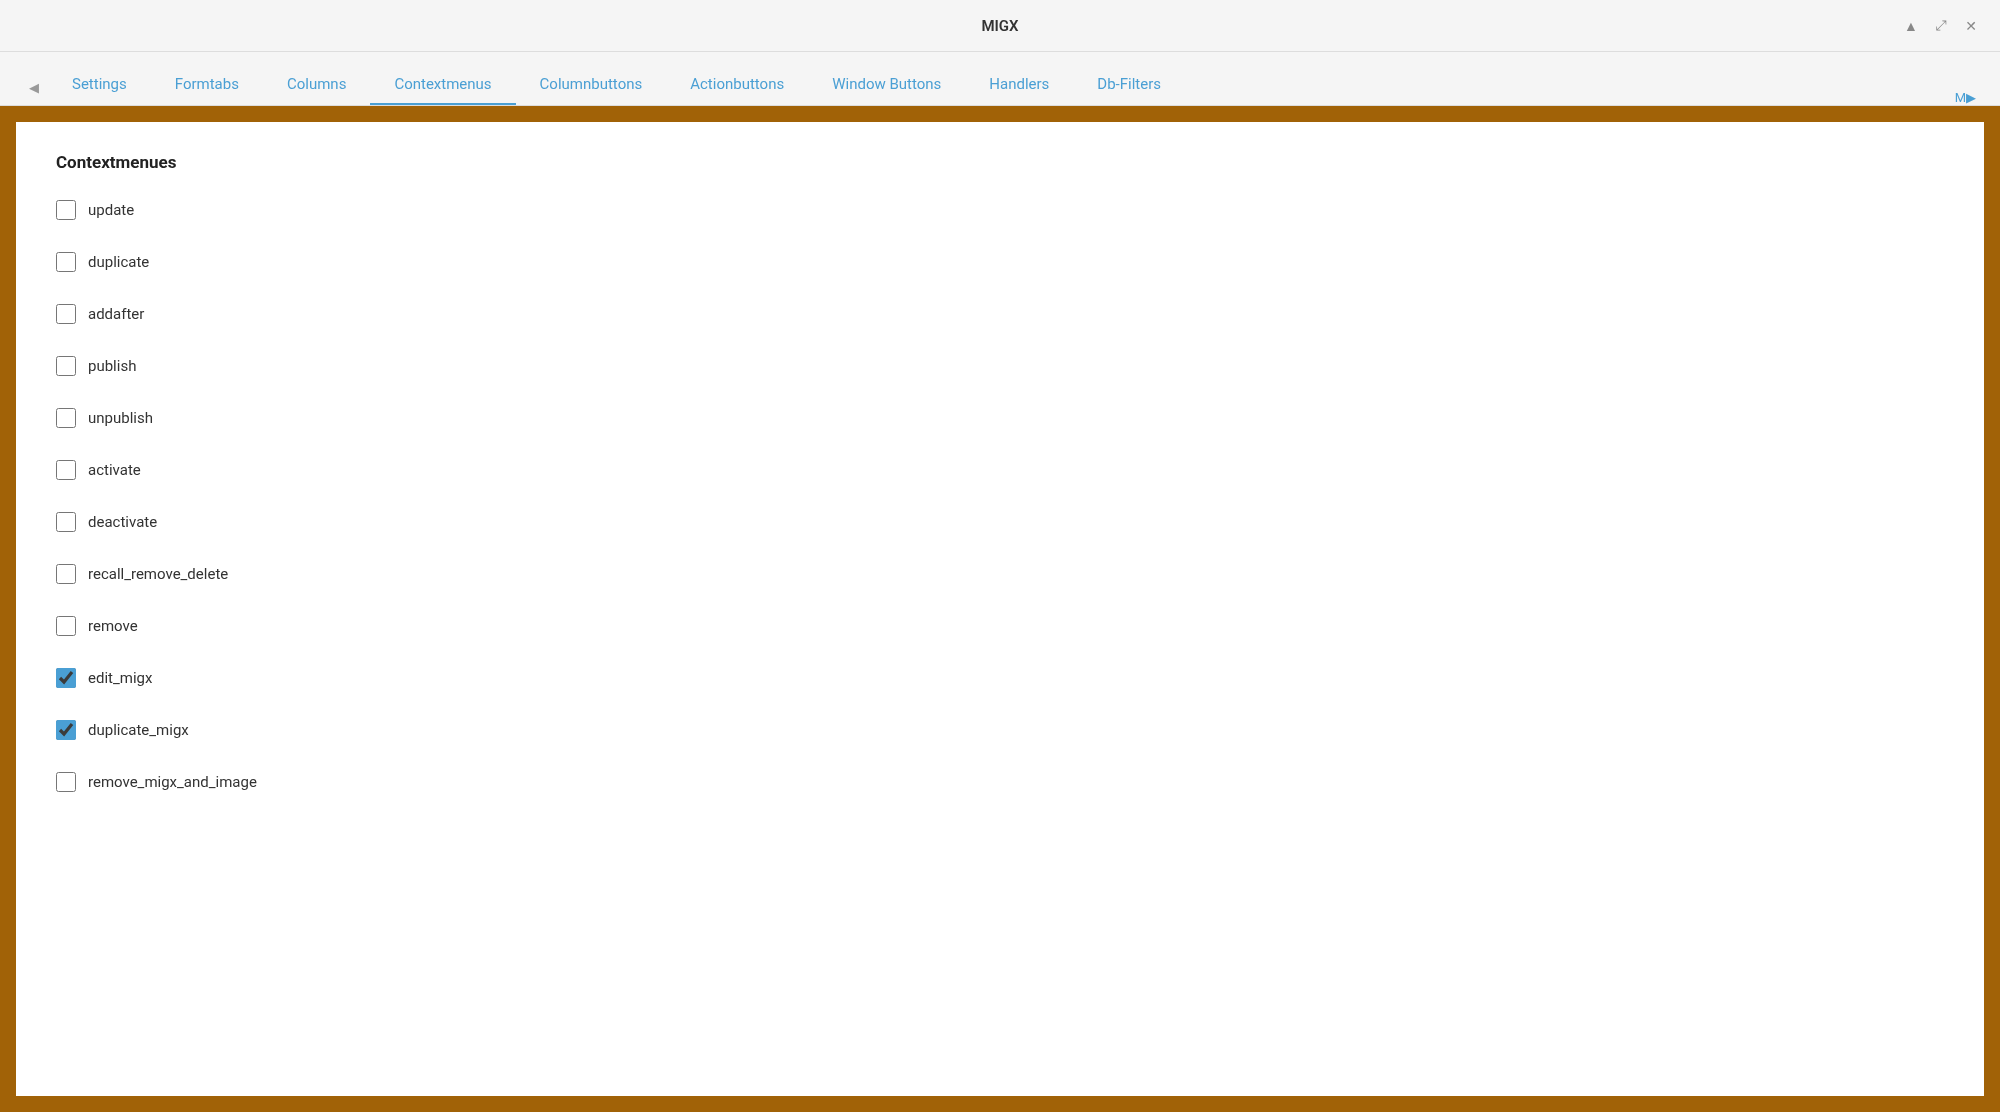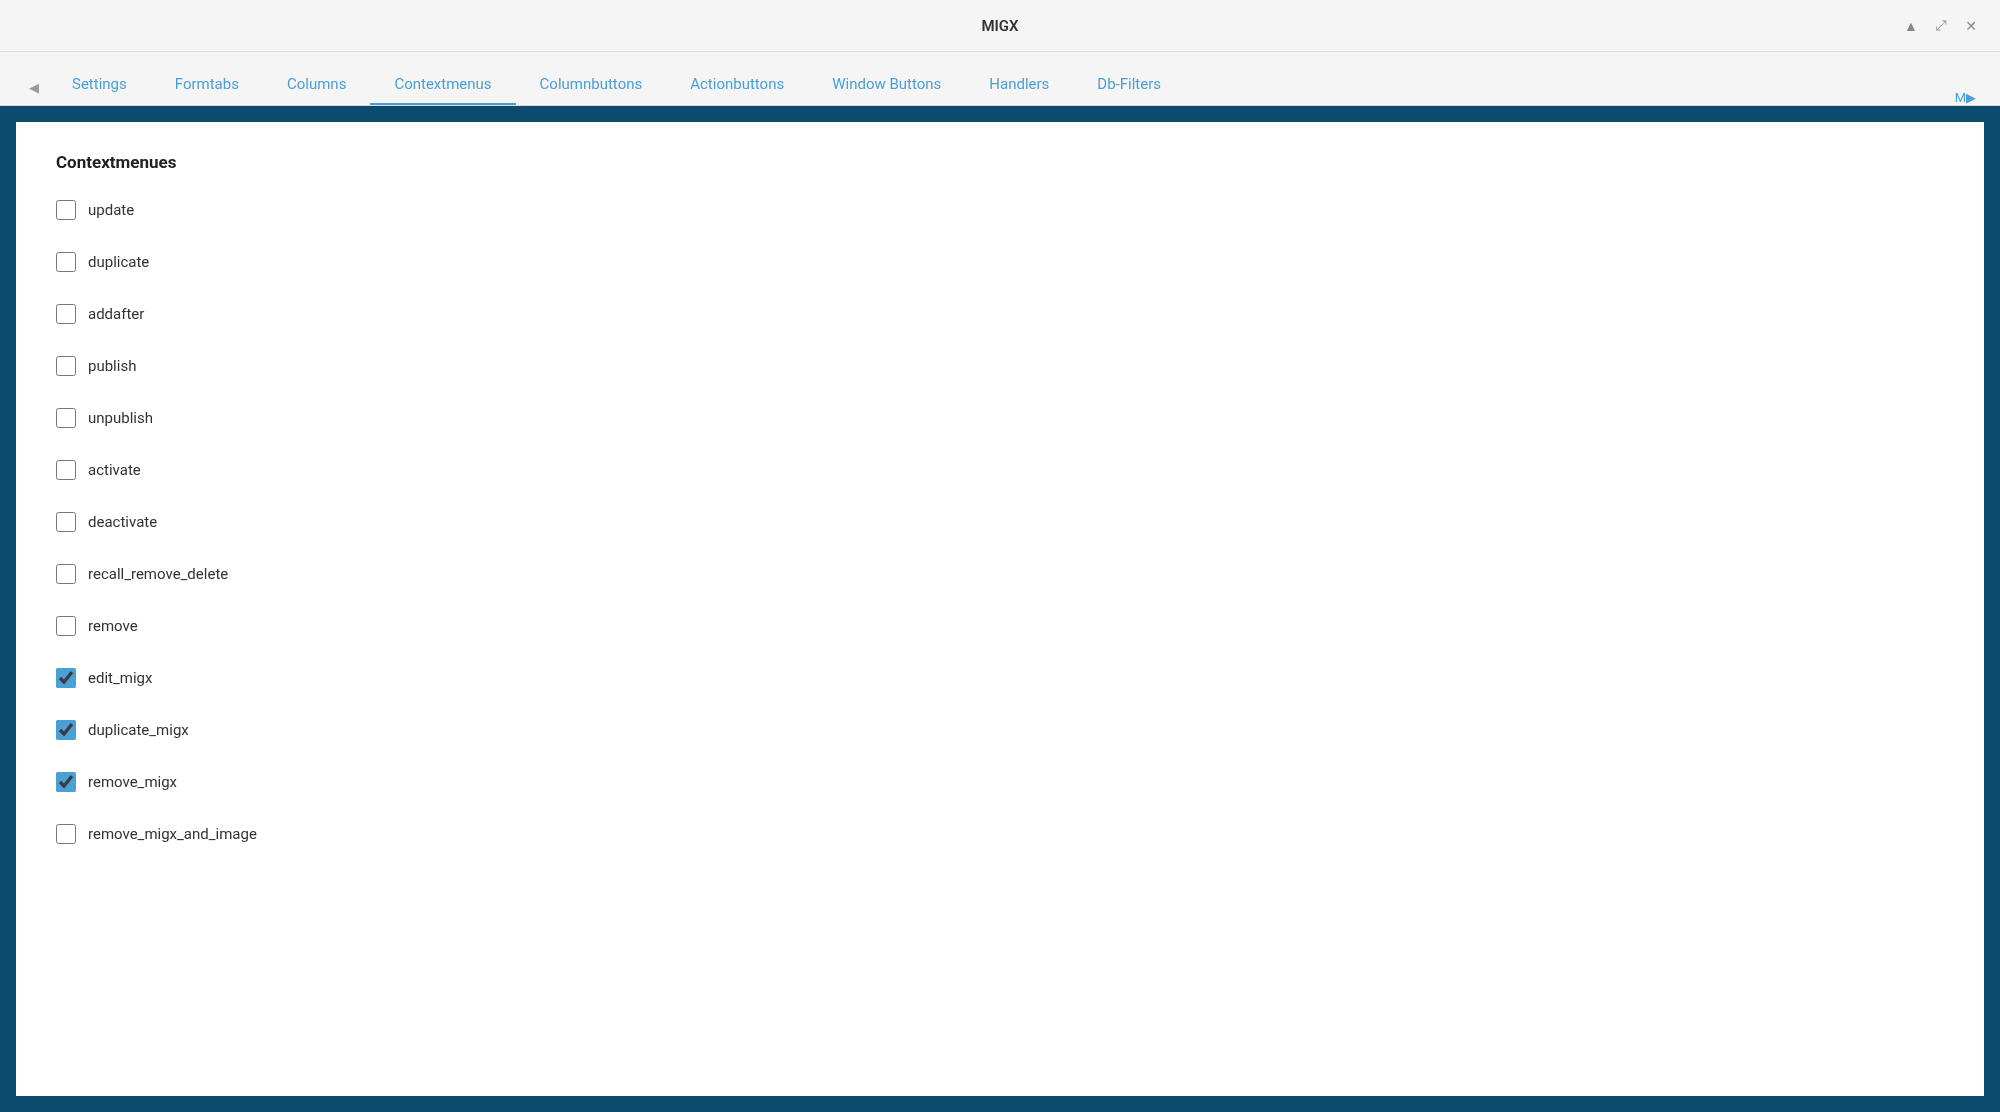--- a/index.html
+++ b/index.html
@@ -12,21 +12,21 @@
       font-family: -apple-system, BlinkMacSystemFont, "Segoe UI", Roboto, Arial, sans-serif;
       background: #e8e8e8;
       width: 2000px;
       height: 1112px;
       overflow: hidden;
     }
 
     .window {
       width: 2000px;
       height: 1112px;
-      background: #0c4a6e;
+      background: #a16207;
       display: flex;
       flex-direction: column;
     }
 
     .title-bar {
       height: 52px;
       background: #f5f5f5;
       display: flex;
       align-items: center;
       justify-content: center;
@@ -270,24 +270,20 @@
       <label class="checkbox-item">
         <input type="checkbox" checked="" style="">
         <span class="checkbox-label">edit_migx</span>
       </label>
 
       <label class="checkbox-item">
         <input type="checkbox" checked="" style="">
         <span class="checkbox-label">duplicate_migx</span>
       </label>
 
-      <label class="checkbox-item">
-        <input type="checkbox" checked="" style="">
-        <span class="checkbox-label">remove_migx</span>
-      </label>
 
       <label class="checkbox-item">
         <input type="checkbox" style="">
         <span class="checkbox-label">remove_migx_and_image</span>
       </label>
 
     </div>
   </div>
 
 </div>

